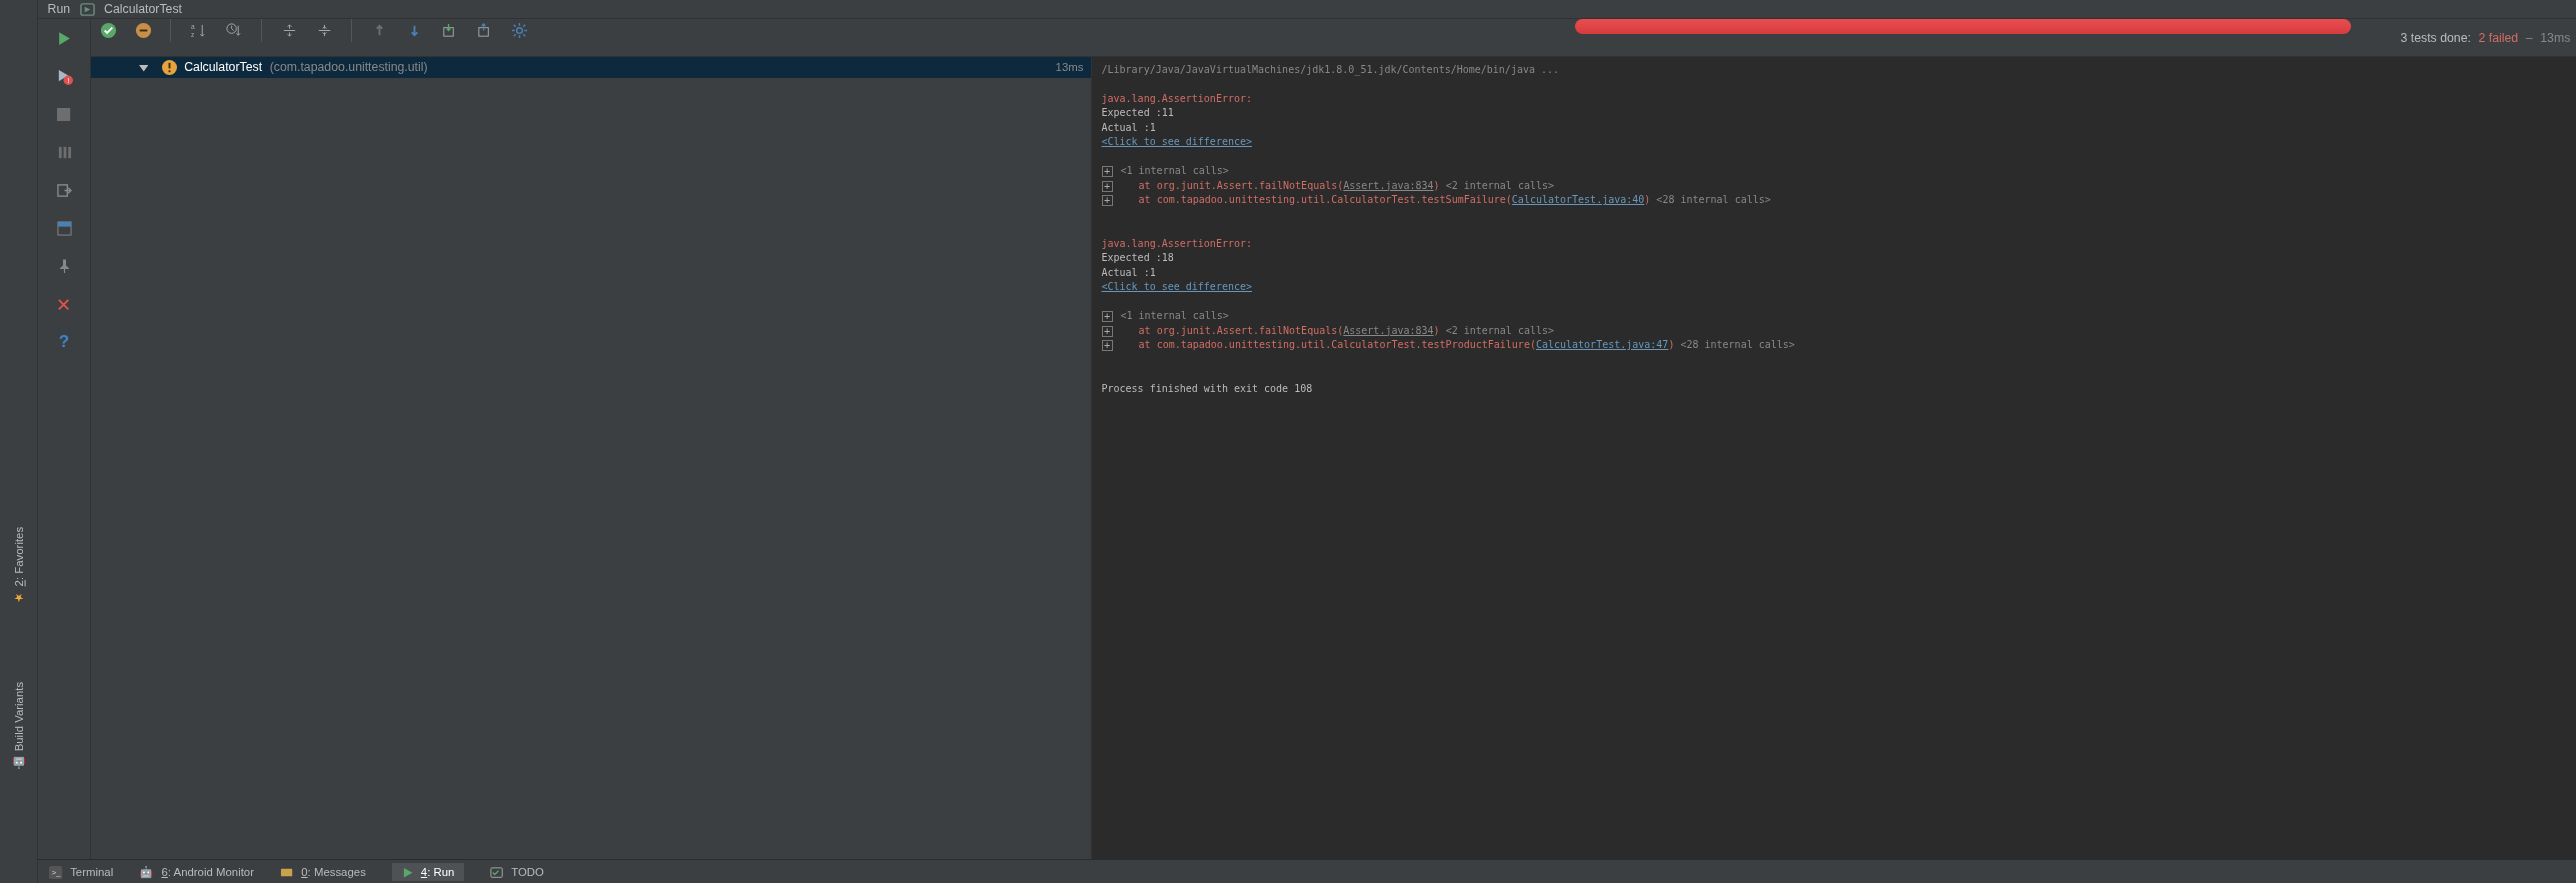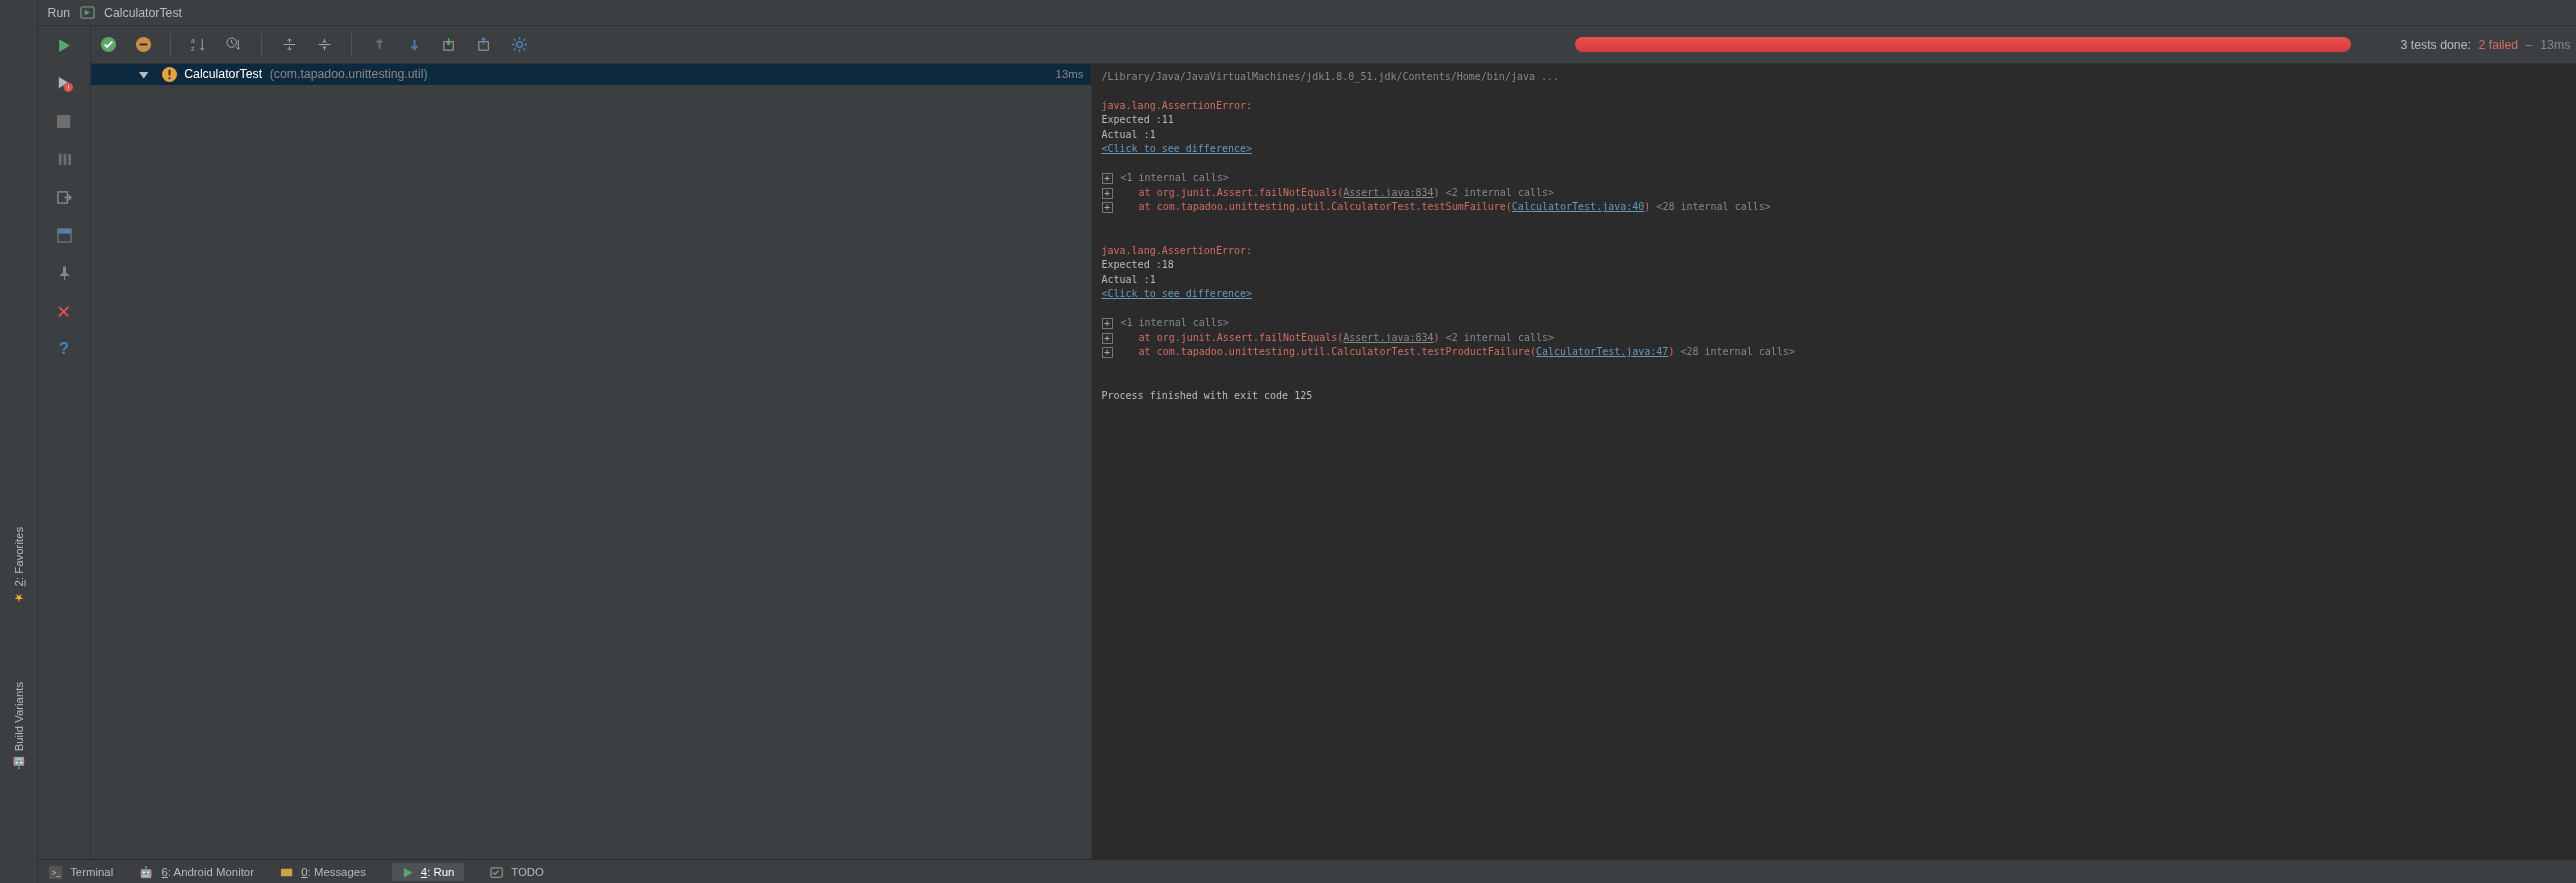--- a/index.html
+++ b/index.html
@@ -35,34 +35,33 @@
 }
 .rot-icon{display:inline-block;width:13.2px;height:13.2px}
 .star-i{color:#f0a732}
 .main {
   flex:1;
   display:flex;
   flex-direction:column;
   min-width:0;
 }
 .titlebar {
-  height:26px;
+  height:19px;
   display:flex;
   align-items:center;
   gap:9.5px;
   padding:0 9.5px;
   border-bottom:0.9px solid #323232;
   background:#3c3f41;
   color:#bbbbbb;
 }
 .cfg-icon{width:15px;height:15px;display:inline-block}
 .toolbar {
   height:38px;
   display:flex;
-  align-items:center;
   gap:12px;
   padding:0 5.7px;
   border-bottom:0.9px solid #323232;
 }
 .action-strip {
   width:53px;
   display:flex;
   flex-direction:column;
   align-items:center;
   gap:15px;
@@ -355,21 +354,21 @@
 <br><br>
 <div class="err">java.lang.AssertionError:</div>
 <div>Expected :18</div>
 <div>Actual   :1</div>
 <div><span class="link">&lt;Click to see difference&gt;</span></div>
 <br>
 <div><span class="fold"></span><span class="dim">&lt;1 internal calls&gt;</span></div>
 <div><span class="fold"></span><span>&nbsp;&nbsp;&nbsp;</span><span class="err">at</span><span class="err"> </span><span class="err">org.junit.Assert.failNotEquals(</span><span class="dim-u">Assert.java:834</span><span class="err">)</span> <span class="dim">&lt;2 internal calls&gt;</span></div>
 <div><span class="fold"></span><span>&nbsp;&nbsp;&nbsp;</span><span class="err">at</span><span class="err"> </span><span class="err">com.tapadoo.unittesting.util.CalculatorTest.testProductFailure(</span><span class="link">CalculatorTest.java:47</span><span class="err">)</span> <span class="dim">&lt;28 internal calls&gt;</span></div>
 <br><br>
-<div>Process finished with exit code 125</div>
+<div>Process finished with exit code 108</div>
         </div>
 
       </div>
     </div>
   </div>
 
   <div class="bottom">
     <div class="tab">
       <span>
         <svg width="13.2" height="13.2" viewBox="0 0 14 14" style="font-size:12px">

